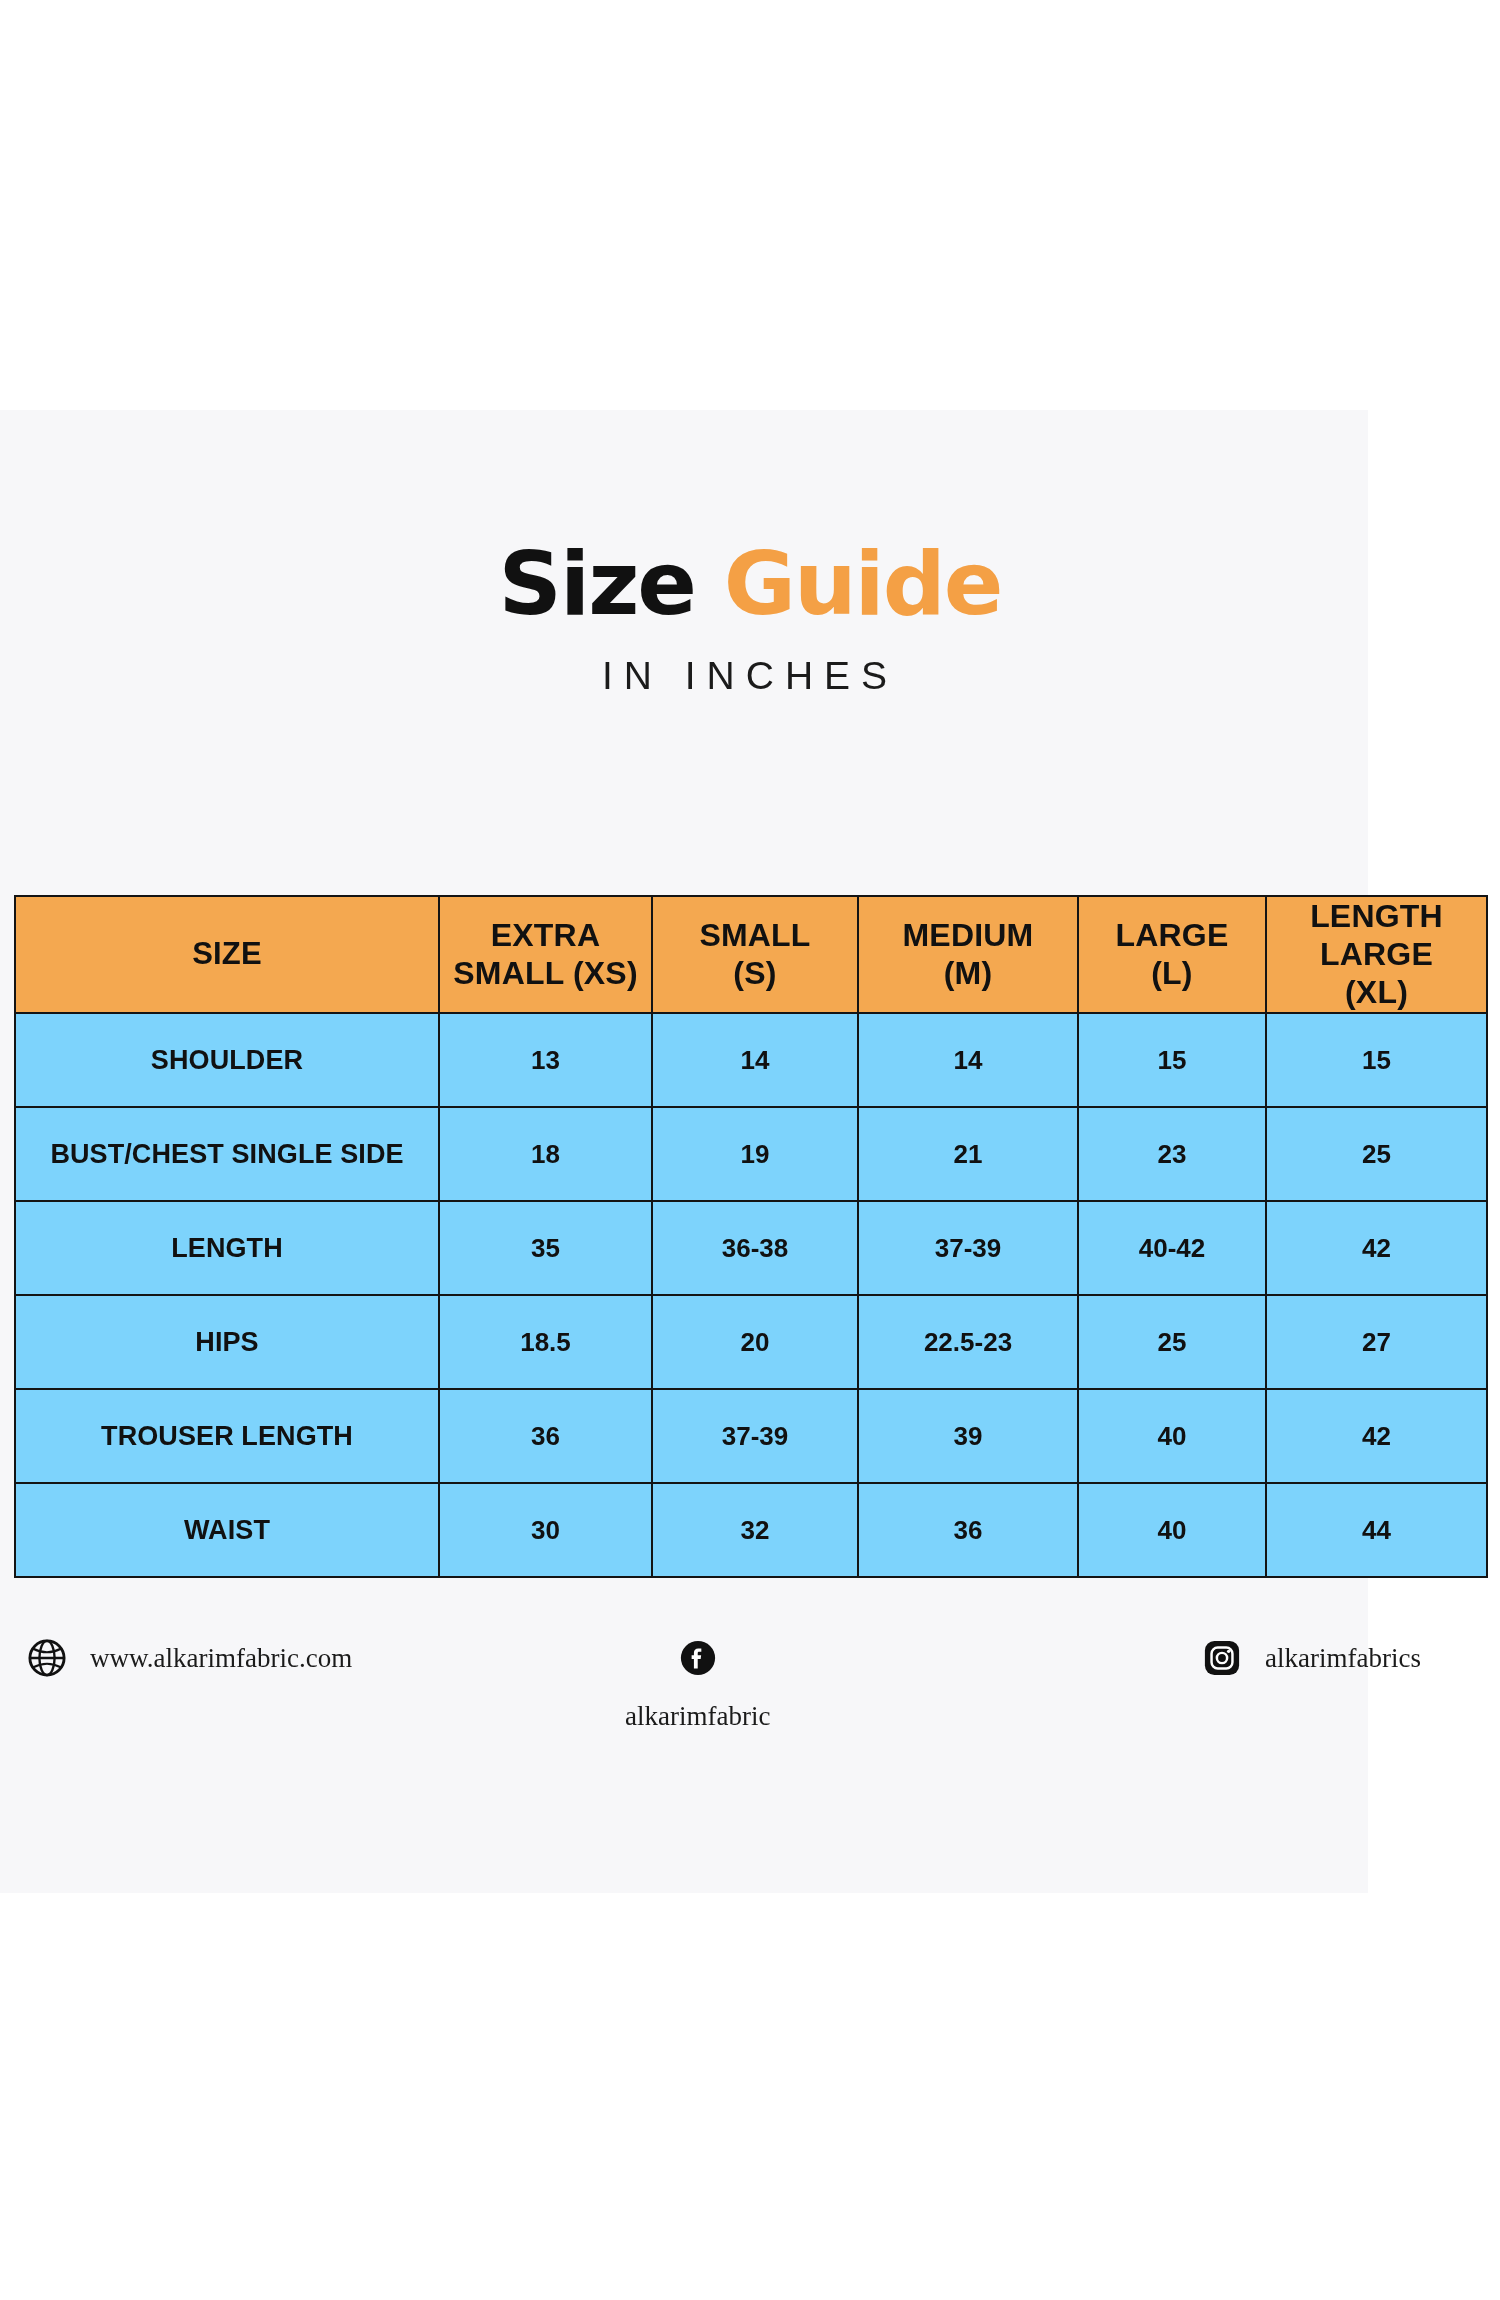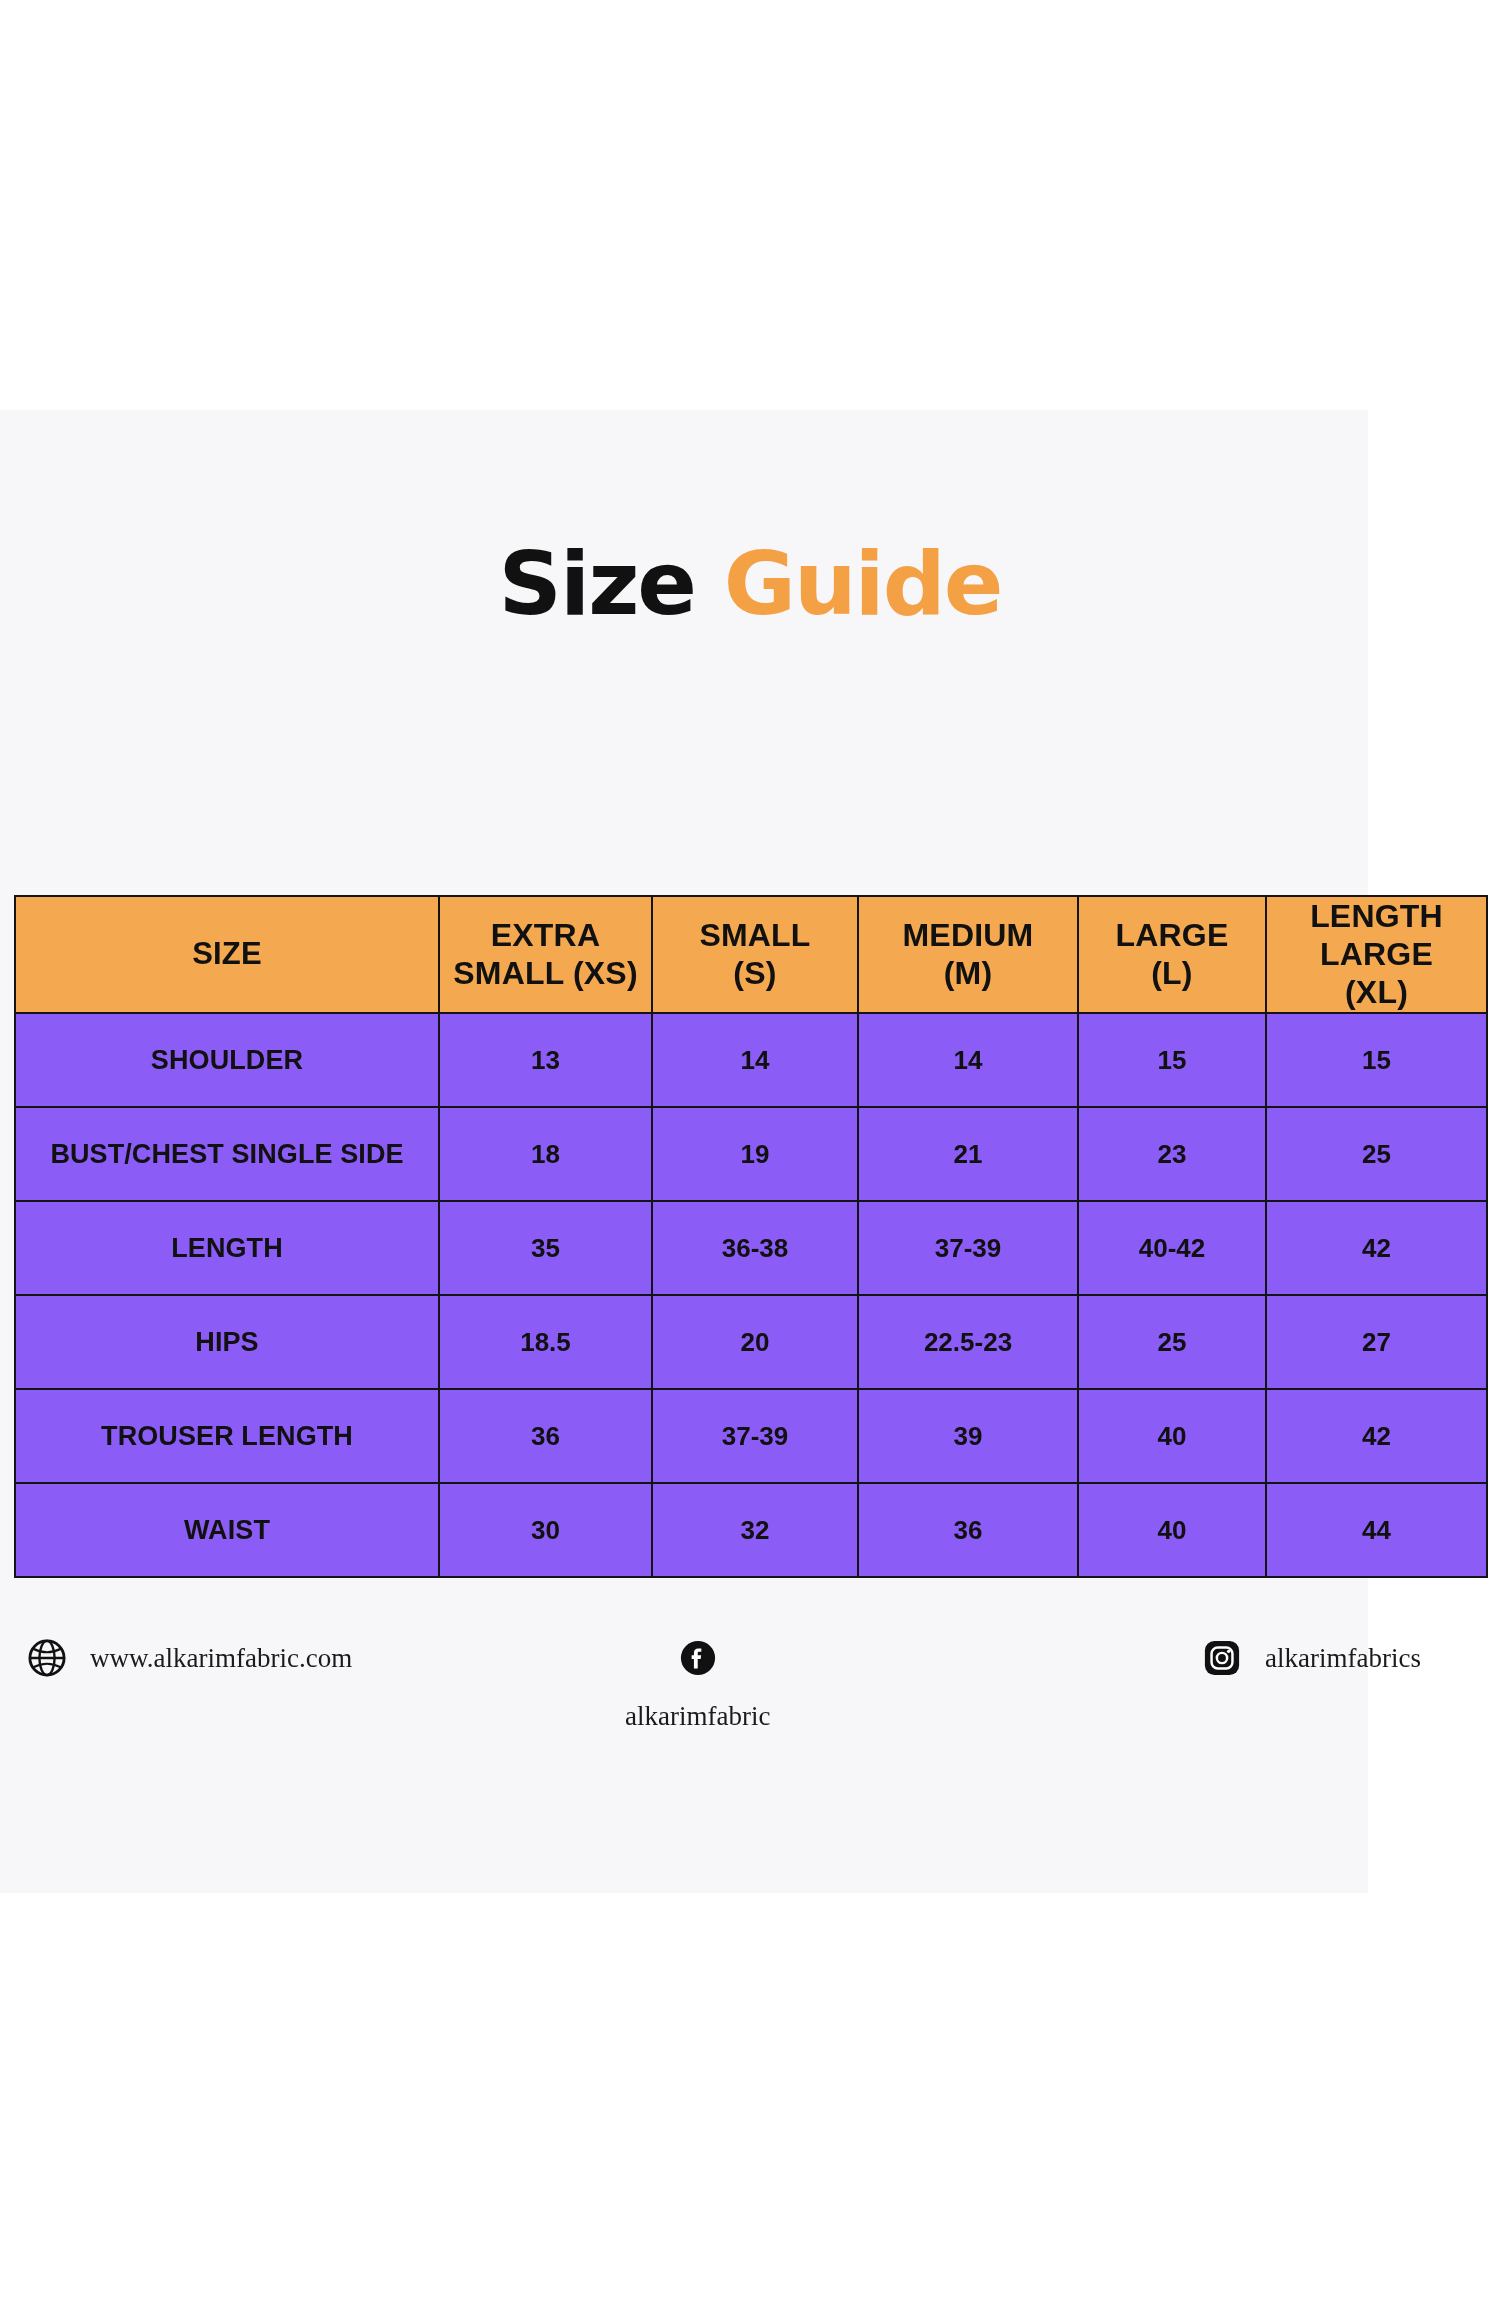--- a/index.html
+++ b/index.html
@@ -104,21 +104,21 @@
     letter-spacing: 0.2px;
   }
   table.size-chart thead th.first {
     font-size: 31px;
     text-align: center;
   }
   table.size-chart tbody td {
     height: 90px;
     font-size: 26px;
     font-weight: 700;
-    background: #8b5cf6;
+    background: #7dd3fc;
   }
   table.size-chart tbody td.label {
     font-size: 27px;
     font-weight: 700;
     letter-spacing: 0.1px;
   }
   col.c0 { width: 424px; }
   col.c1 { width: 213px; }
   col.c2 { width: 206px; }
   col.c3 { width: 220px; }
@@ -156,20 +156,21 @@
 </style>
 </head>
 <body>
 
 <div class="page">
   <div class="panel">
     <div class="inner">
 
       <div class="title-block">
         <h1 class="title-main"><span class="word1">Size</span> <span class="word2">Guide</span></h1>
+        <p class="subtitle1">IN INCHES</p>
       </div>
 
       <div class="table-wrap">
         <table class="size-chart">
           <colgroup>
             <col class="c0">
               <col class="c1">
               <col class="c2">
               <col class="c3">
               <col class="c4">

